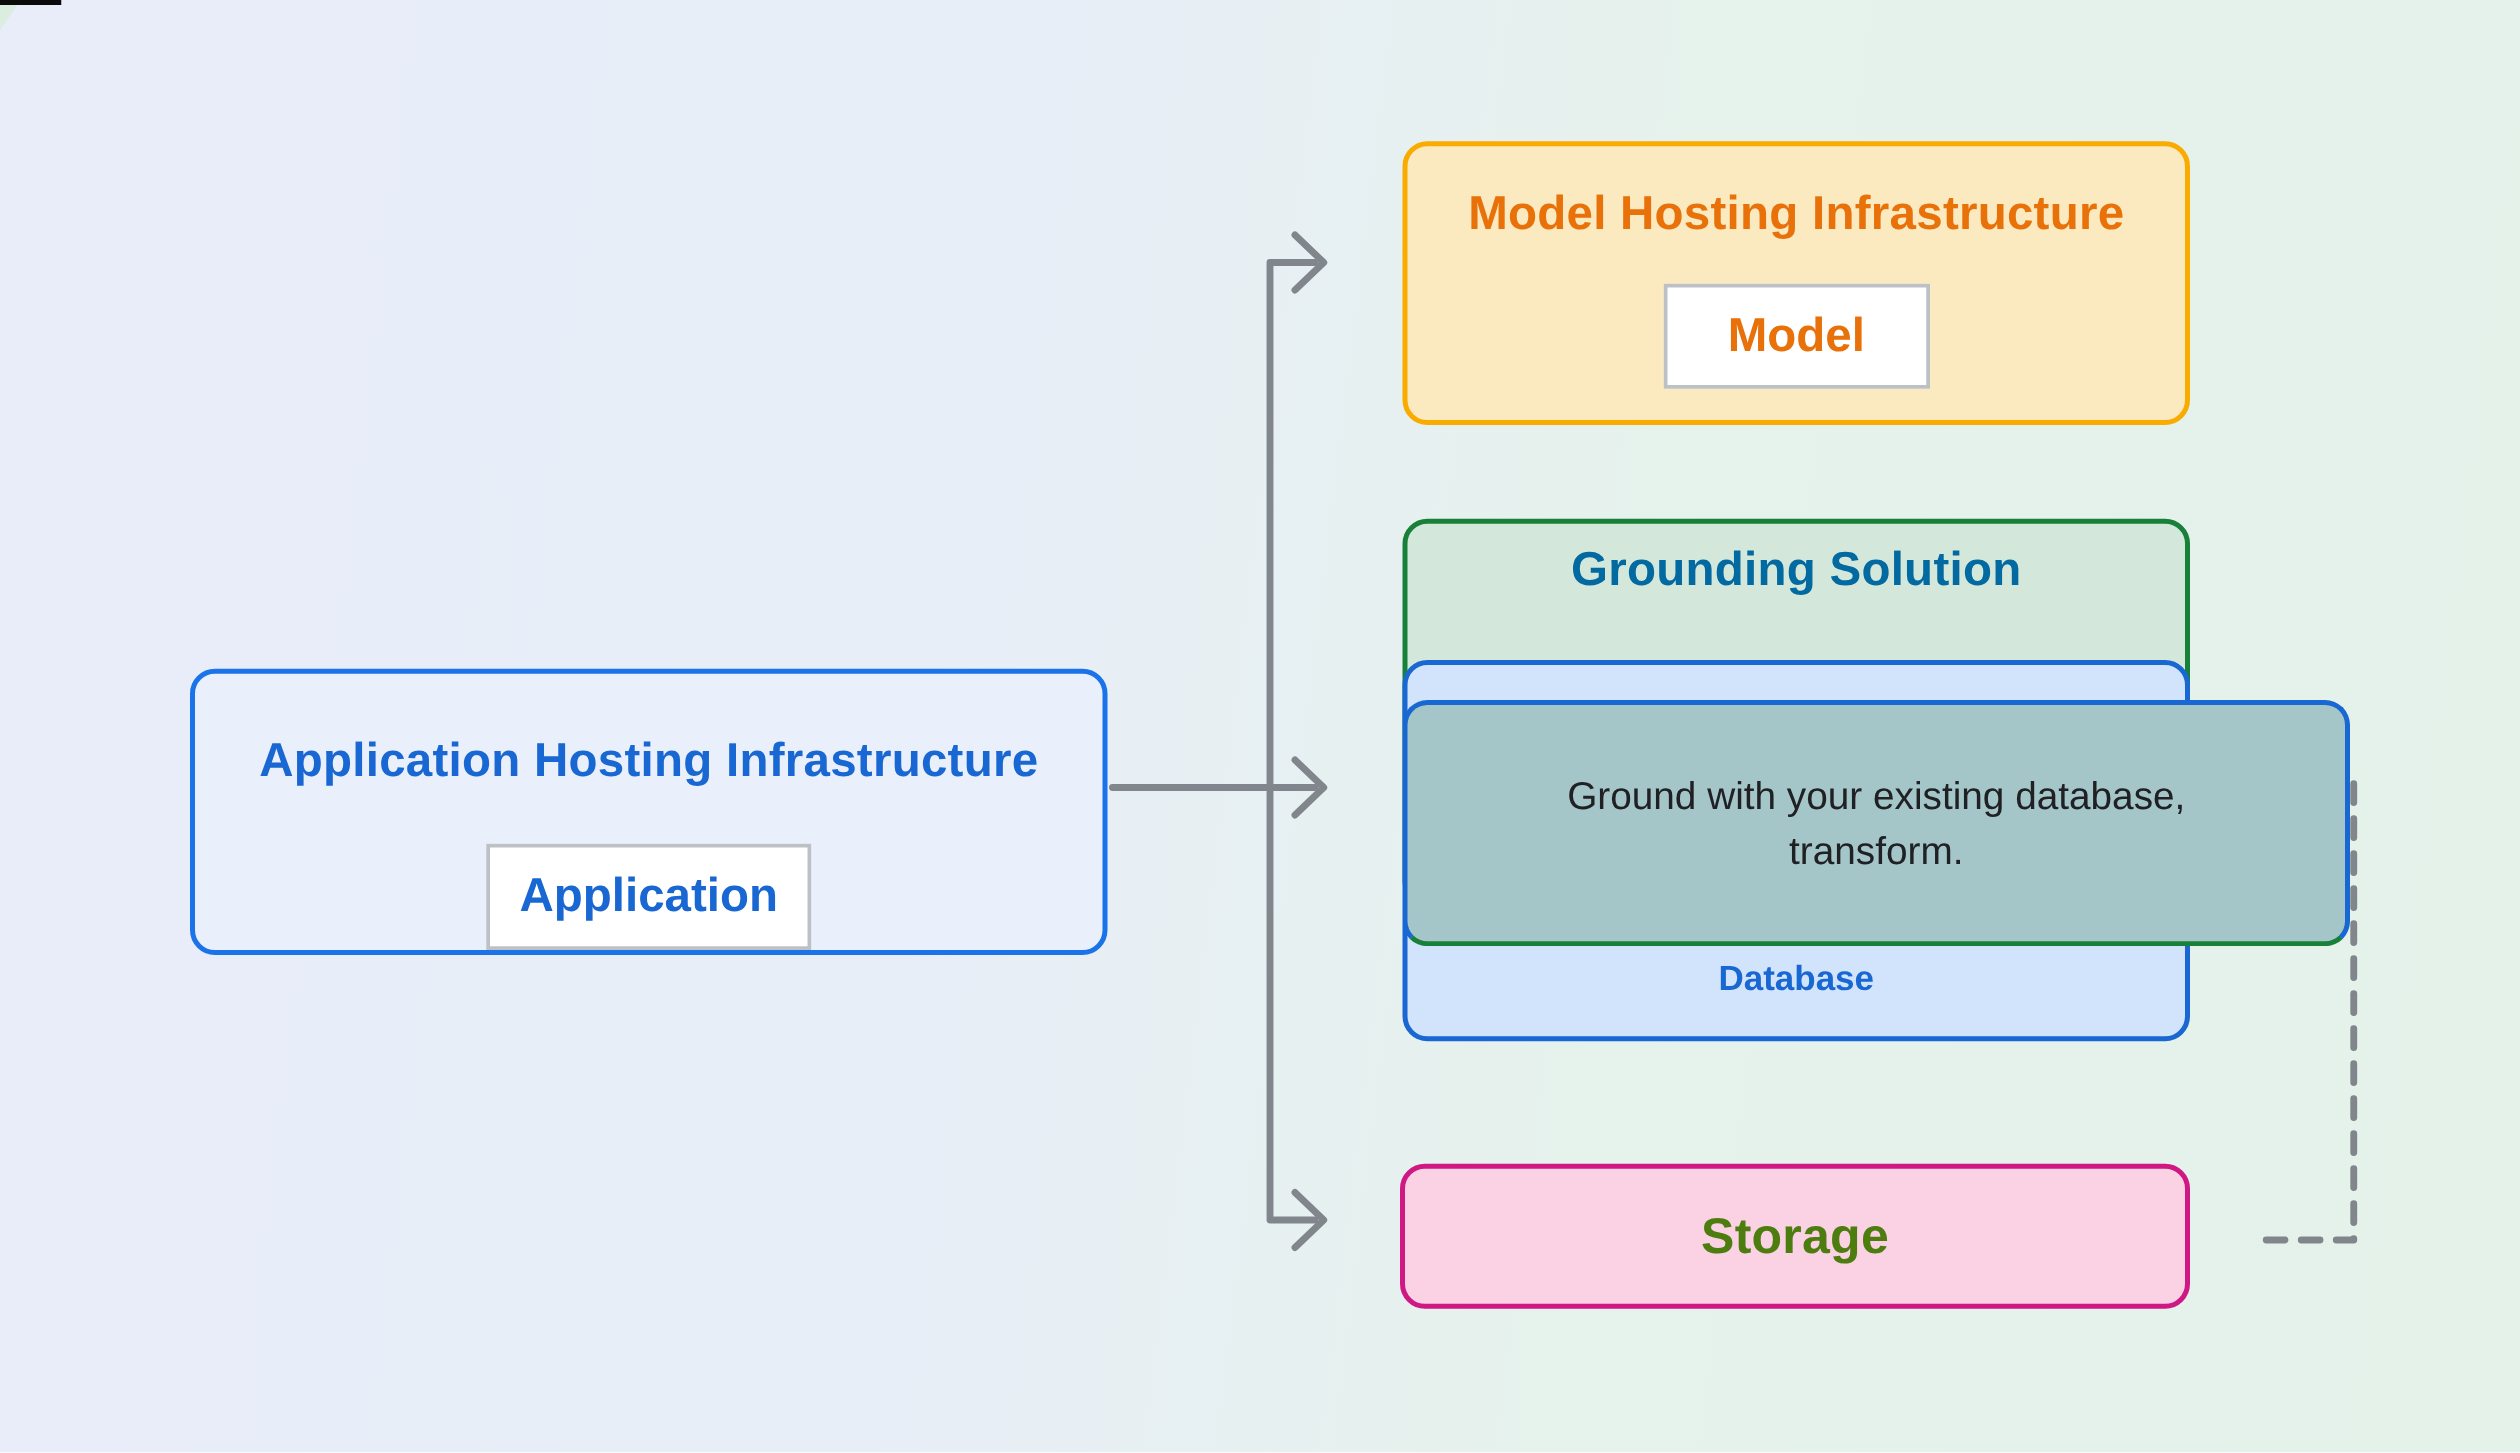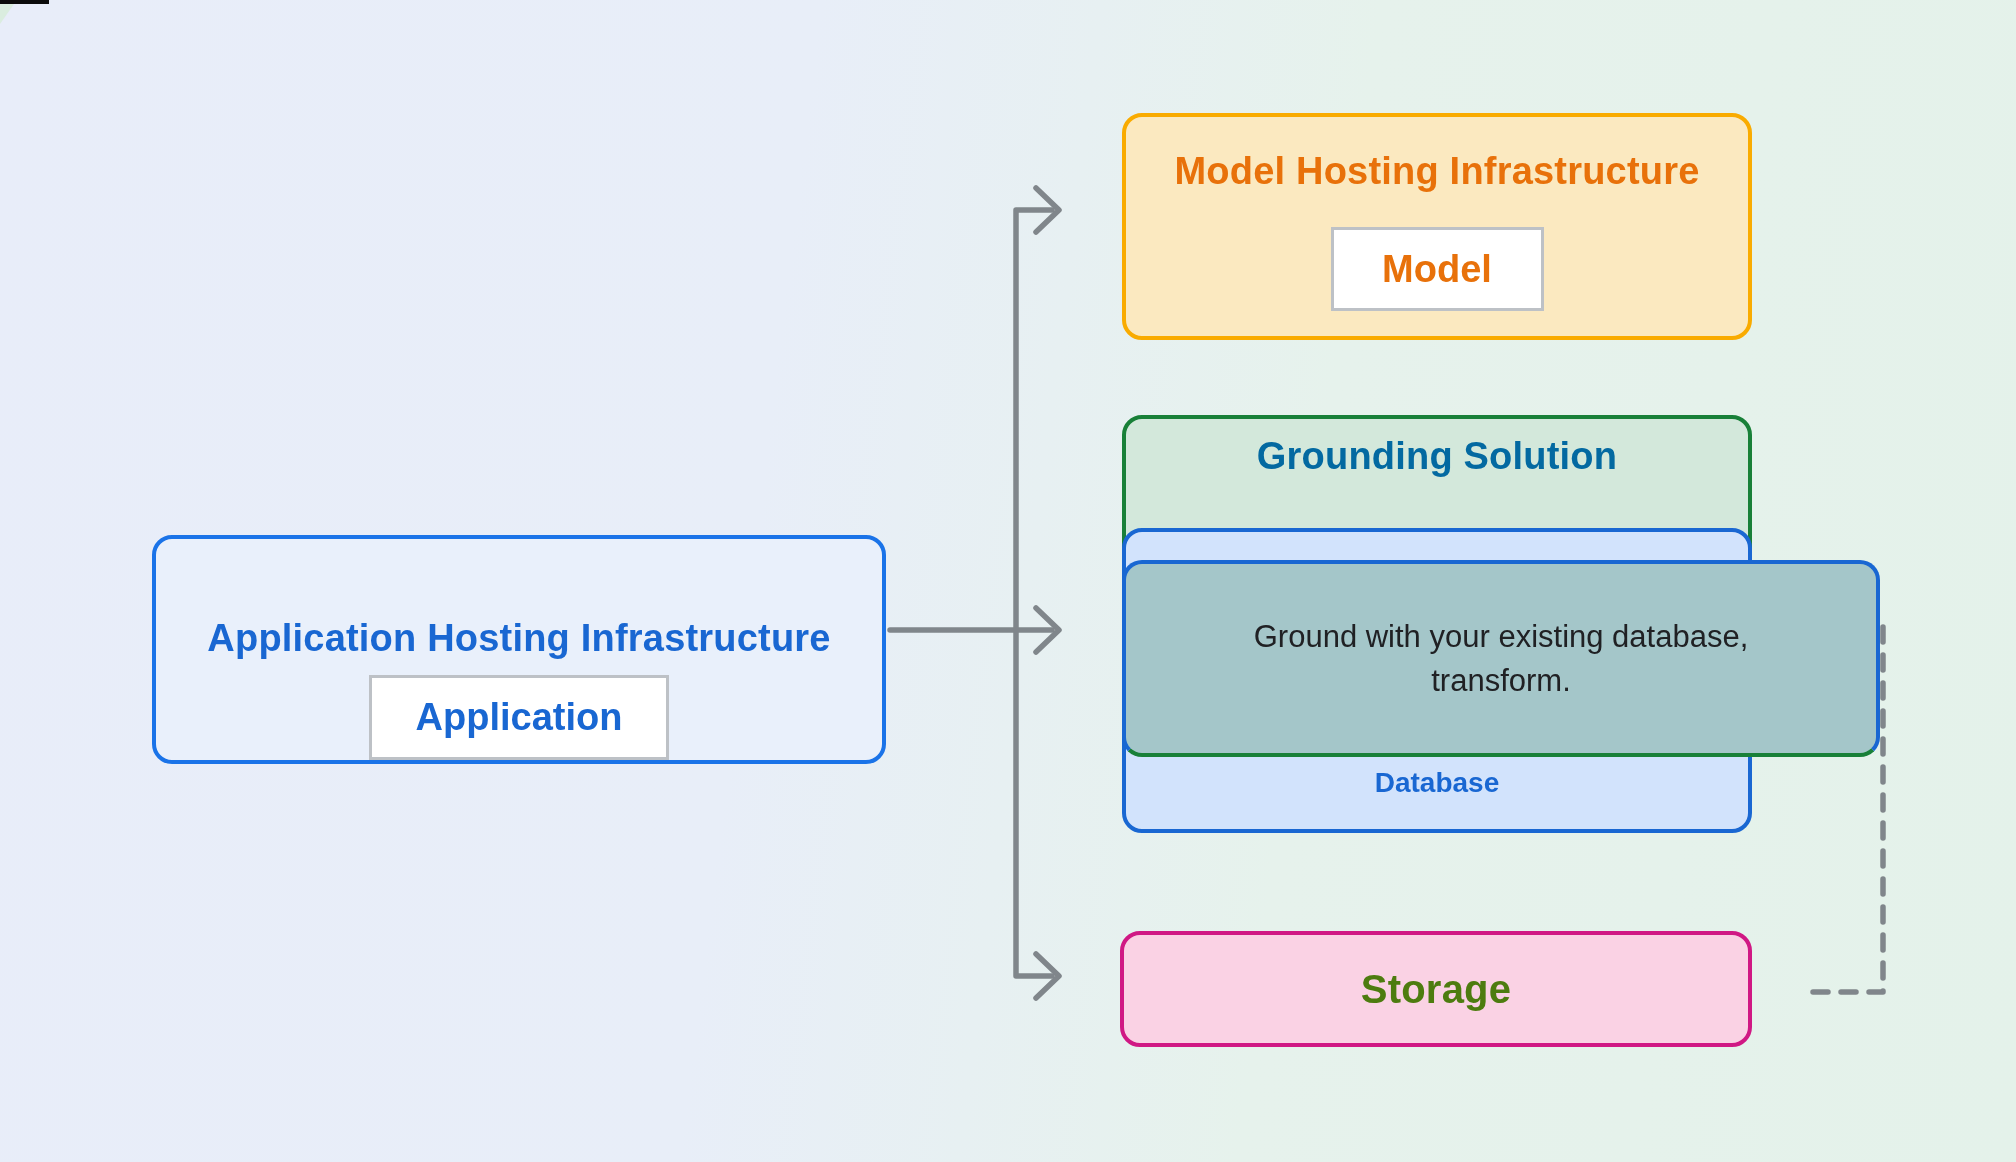--- a/index.html
+++ b/index.html
@@ -24,21 +24,21 @@
 
   .box { position: absolute; box-sizing: border-box; border-radius: 20px; }
   .box h2 { margin: 0; font-weight: bold; text-align: center; line-height: 44px; letter-spacing: .2px; }
 
   .app-box {
     left: 152px; top: 535px; width: 734px; height: 229px;
     background: #e9f0fb; border: 4px solid #1a73e8;
     display: flex; flex-direction: column; align-items: center; justify-content: flex-end;
   }
   .app-box h2 { color: #1967d2; font-size: 38px; margin-top: 34px; }
-  .app-box .chip { margin-top: 15px; width: 300px; height: 85px; font-size: 38px; color: #1967d2; }
+  .app-box .chip { margin-top: 44px; width: 260px; height: 85px; font-size: 38px; color: #1967d2; }
 
   .model-box {
     left: 1122px; top: 113px; width: 630px; height: 227px;
     background: #fbe9c0; border: 4px solid #f9ab00;
     display: flex; flex-direction: column; align-items: center;
   }
   .model-box h2 { color: #e8710a; font-size: 38px; margin-top: 32px; }
   .model-box .chip { margin-top: 34px; width: 213px; height: 84px; font-size: 38px; color: #e8710a; }
 
   .chip {

